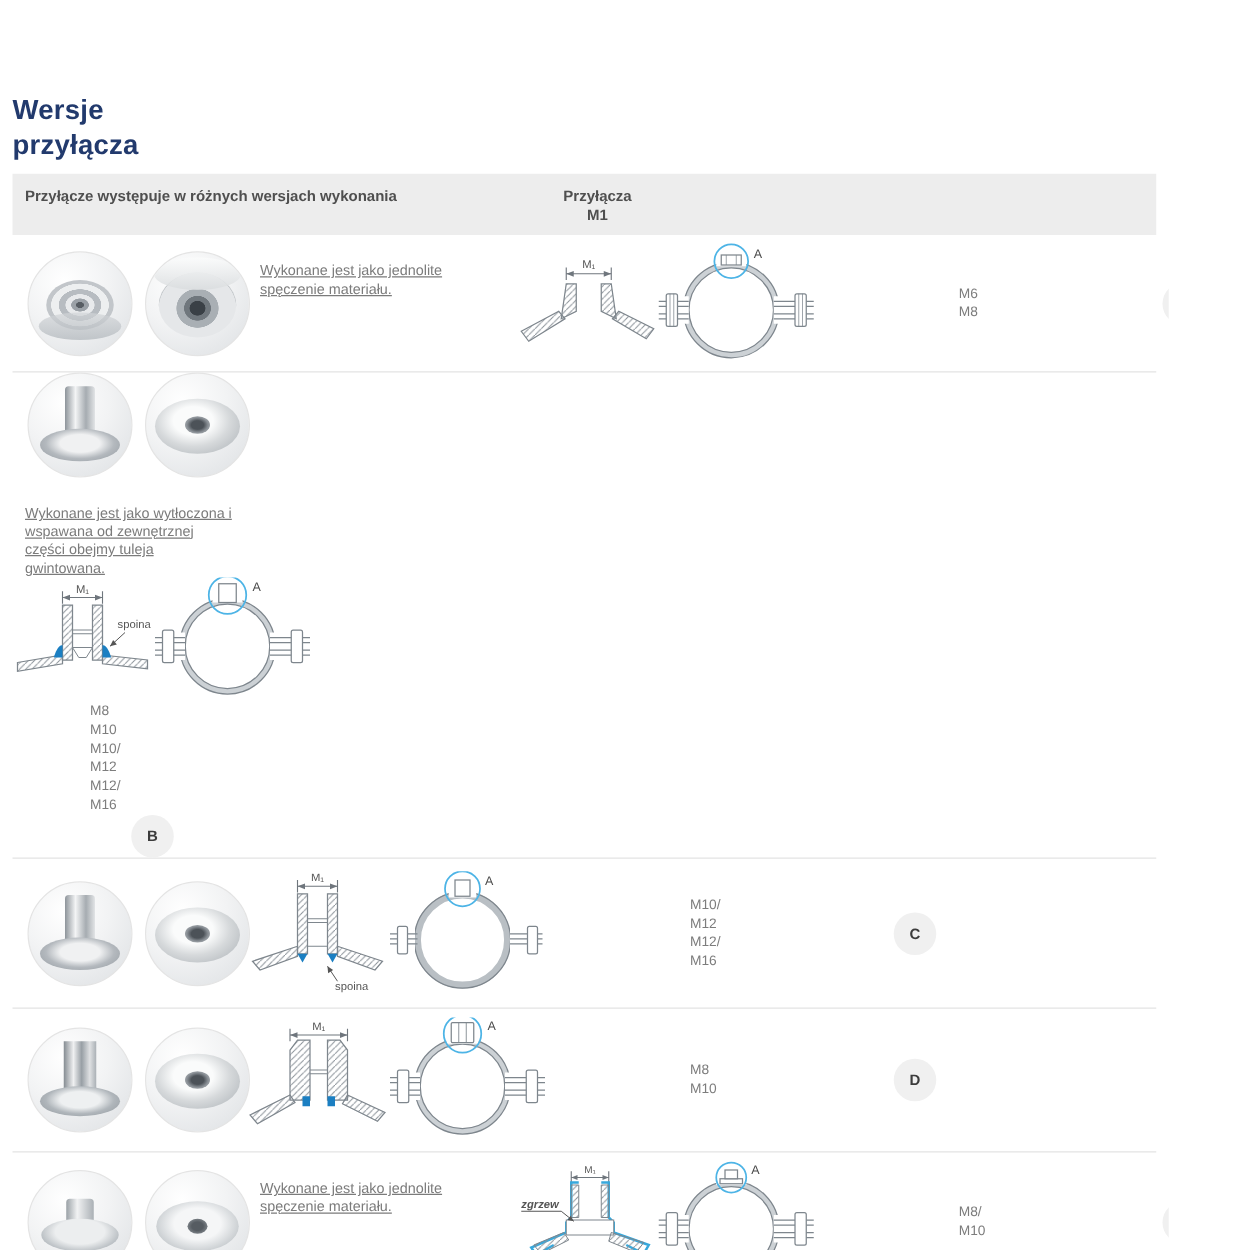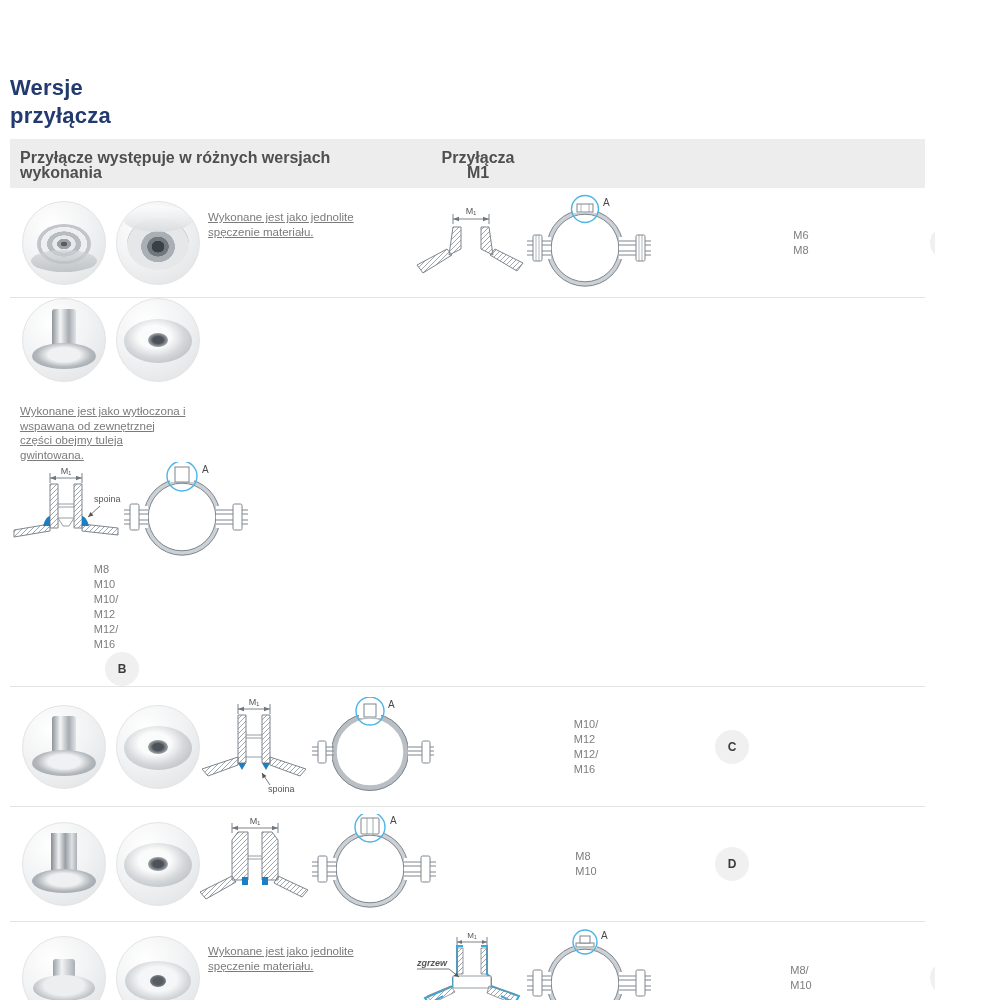--- a/index.html
+++ b/index.html
@@ -3,33 +3,33 @@
 <meta charset="utf-8">
 <style>
   html,body{margin:0;padding:0;background:#fff;}
   .page{position:relative;width:935px;height:1000px;background:#fff;
         font-family:"Liberation Sans","DejaVu Sans",sans-serif;color:#7b7b7b;overflow:hidden;}
   .content{margin:0 10px;}
   h1.title{margin:0;padding:74px 0 0 10px;font-size:22px;line-height:28px;font-weight:bold;
            color:#223a6d;white-space:pre-line;letter-spacing:.2px;}
   
   .thead{display:flex;background:#ededed;margin-top:9px;height:49px;box-sizing:border-box;
-         padding-top:11px;font-size:16px;font-weight:bold;color:#4f4f4f;line-height:15px;}
+         padding-top:11px;font-size:12px;font-weight:bold;color:#4f4f4f;line-height:15px;}
   .thead .h1c{width:188px;padding-left:10px;box-sizing:border-box;}
   .thead .h3c{width:292px;padding-left:12px;box-sizing:border-box;}
   .thead .h4c{width:130px;text-align:center;white-space:pre-line;}
   .thead .h5c{width:155px;text-align:center;white-space:pre-line;padding-left:60px;box-sizing:border-box;}
   
   .thead .h1c{width:403px;}
   
   .row{display:flex;border-bottom:1px solid #e3e3e3;align-items:stretch;}
   .c1{width:188px;display:flex;align-items:center;gap:10px;padding-left:12px;box-sizing:border-box;flex:none;}
   .c2{width:215px;box-sizing:border-box;padding:22px 38px 0 10px;flex:none;text-decoration:underline;}
   .c3{width:292px;display:flex;align-items:center;flex:none;}
-  .c4{width:130px;display:flex;align-items:center;box-sizing:border-box;padding-left:62px;flex:none;justify-content:center;}
+  .c4{width:130px;display:flex;align-items:center;box-sizing:border-box;padding-left:62px;flex:none;}
   .c5{width:155px;display:flex;align-items:center;box-sizing:border-box;padding-left:95px;flex:none;}
   .desc{margin:0;font-size:11.5px;line-height:14.5px;color:#7b7b7b;}
   .sizes{font-size:11px;line-height:15px;color:#7d7d7d;white-space:pre-line;}
   .badge{width:34px;height:34px;border-radius:50%;background:#f0f0f0;color:#3c3c3c;
          font-size:12px;font-weight:bold;display:flex;align-items:center;justify-content:center;flex:none;}
   
   .photo{width:82px;height:82px;border-radius:50%;border:1px solid #e4e4e4;position:relative;overflow:hidden;flex:none;
          background:radial-gradient(circle at 35% 28%,#fff 0%,#f2f3f4 45%,#dcdfe2 100%);}
   .photo::before,.photo::after{content:"";position:absolute;}
   .ph-rings::before{left:14px;top:22px;width:54px;height:40px;border-radius:50%;

